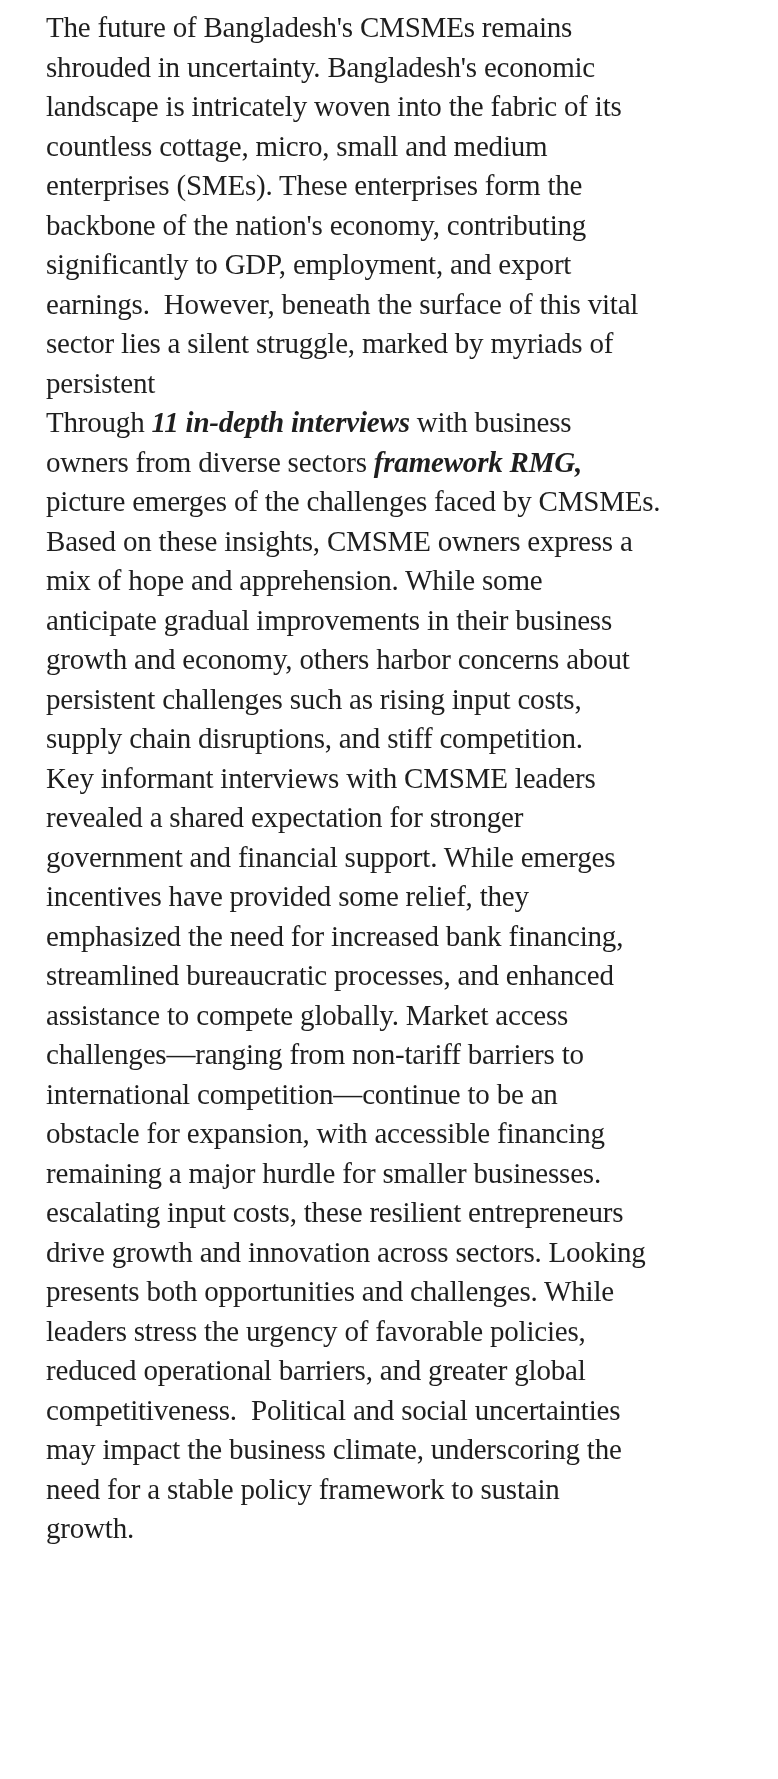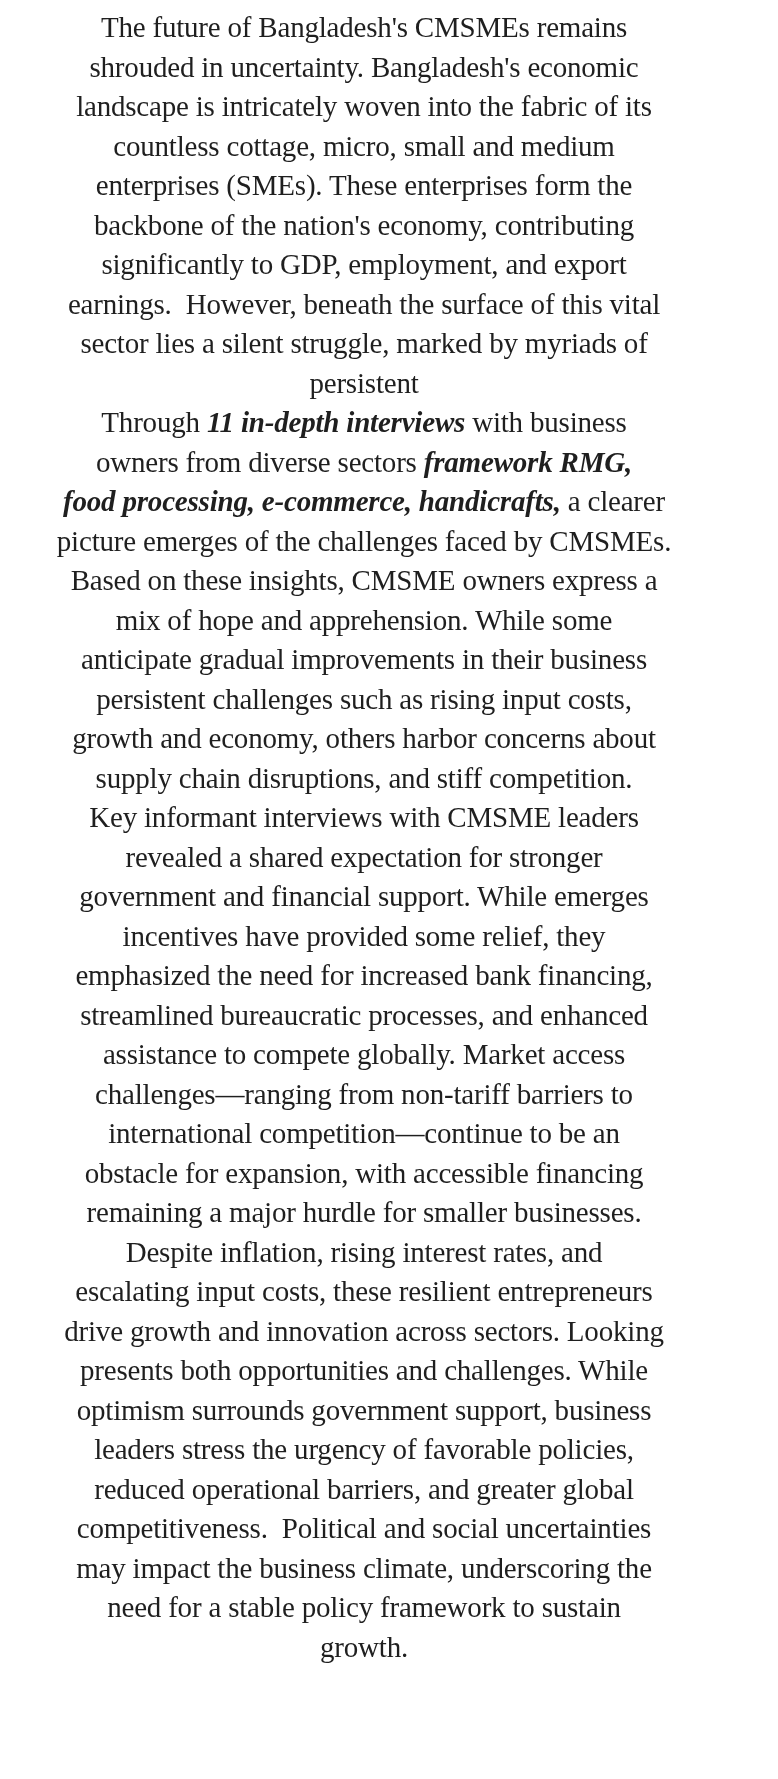--- a/index.html
+++ b/index.html
@@ -9,21 +9,20 @@
   }
   body {
     width: 778px;
     height: 1779px;
     overflow: hidden;
   }
   .page {
     box-sizing: border-box;
     width: 720px;
     padding: 8px 38px 0 46px;
-    text-align: center;
   }
   .paragraph {
     margin: 0;
     padding: 0;
   }
   .line {
     font-family: "Liberation Serif", "DejaVu Serif", serif;
     font-size: 29px;
     line-height: 39.5px;
     color: #1f1f1f;
@@ -48,46 +47,43 @@
         <div class="line"><span class="">enterprises (SMEs). These enterprises form the</span></div>
         <div class="line"><span class="">backbone of the nation's economy, contributing</span></div>
         <div class="line"><span class="">significantly to GDP, employment, and export</span></div>
         <div class="line"><span class="">earnings.  However, beneath the surface of this vital</span></div>
         <div class="line"><span class="">sector lies a silent struggle, marked by myriads of</span></div>
         <div class="line"><span class="">persistent</span></div>
       </div>
       <div class="paragraph">
         <div class="line"><span class="">Through </span><span class="emph">11 in-depth interviews</span><span class=""> with business</span></div>
         <div class="line"><span class="">owners from diverse sectors </span><span class="emph">framework RMG,</span></div>
-        <div class="line"><span class="emph">food processing, e-commerce, handicrafts,</span><span class=""> a clearer</span></div>
         <div class="line"><span class="">picture emerges of the challenges faced by CMSMEs.</span></div>
         <div class="line"><span class="">Based on these insights, CMSME owners express a</span></div>
         <div class="line"><span class="">mix of hope and apprehension. While some</span></div>
         <div class="line"><span class="">anticipate gradual improvements in their business</span></div>
+        <div class="line"><span class="">growth and economy, others harbor concerns about</span></div>
         <div class="line"><span class="">persistent challenges such as rising input costs,</span></div>
-        <div class="line"><span class="">growth and economy, others harbor concerns about</span></div>
         <div class="line"><span class="">supply chain disruptions, and stiff competition.</span></div>
       </div>
       <div class="paragraph">
         <div class="line"><span class="">Key informant interviews with CMSME leaders</span></div>
         <div class="line"><span class="">revealed a shared expectation for stronger</span></div>
         <div class="line"><span class="">government and financial support. While emerges</span></div>
         <div class="line"><span class="">incentives have provided some relief, they</span></div>
         <div class="line"><span class="">emphasized the need for increased bank financing,</span></div>
         <div class="line"><span class="">streamlined bureaucratic processes, and enhanced</span></div>
         <div class="line"><span class="">assistance to compete globally. Market access</span></div>
         <div class="line"><span class="">challenges—ranging from non-tariff barriers to</span></div>
         <div class="line"><span class="">international competition—continue to be an</span></div>
         <div class="line"><span class="">obstacle for expansion, with accessible financing</span></div>
         <div class="line"><span class="">remaining a major hurdle for smaller businesses.</span></div>
-        <div class="line"><span class="">Despite inflation, rising interest rates, and</span></div>
         <div class="line"><span class="">escalating input costs, these resilient entrepreneurs</span></div>
         <div class="line"><span class="">drive growth and innovation across sectors. Looking</span></div>
         <div class="line"><span class="">presents both opportunities and challenges. While</span></div>
-        <div class="line"><span class="">optimism surrounds government support, business</span></div>
         <div class="line"><span class="">leaders stress the urgency of favorable policies,</span></div>
         <div class="line"><span class="">reduced operational barriers, and greater global</span></div>
         <div class="line"><span class="">competitiveness.  Political and social uncertainties</span></div>
         <div class="line"><span class="">may impact the business climate, underscoring the</span></div>
         <div class="line"><span class="">need for a stable policy framework to sustain</span></div>
         <div class="line"><span class="">growth.</span></div>
       </div>
     </div>
 </div>
 

